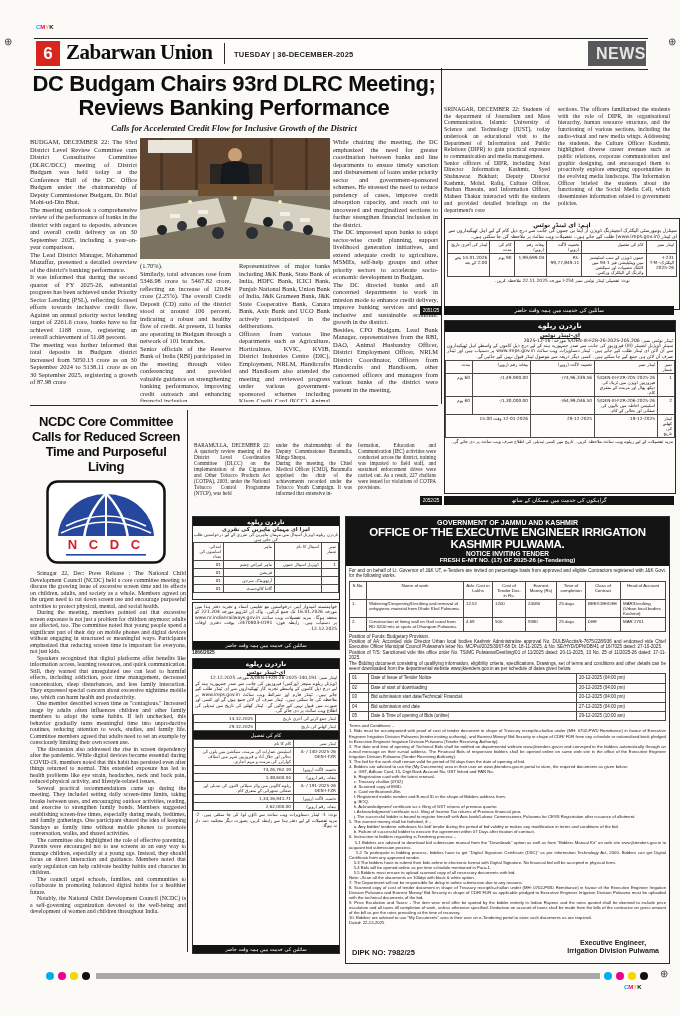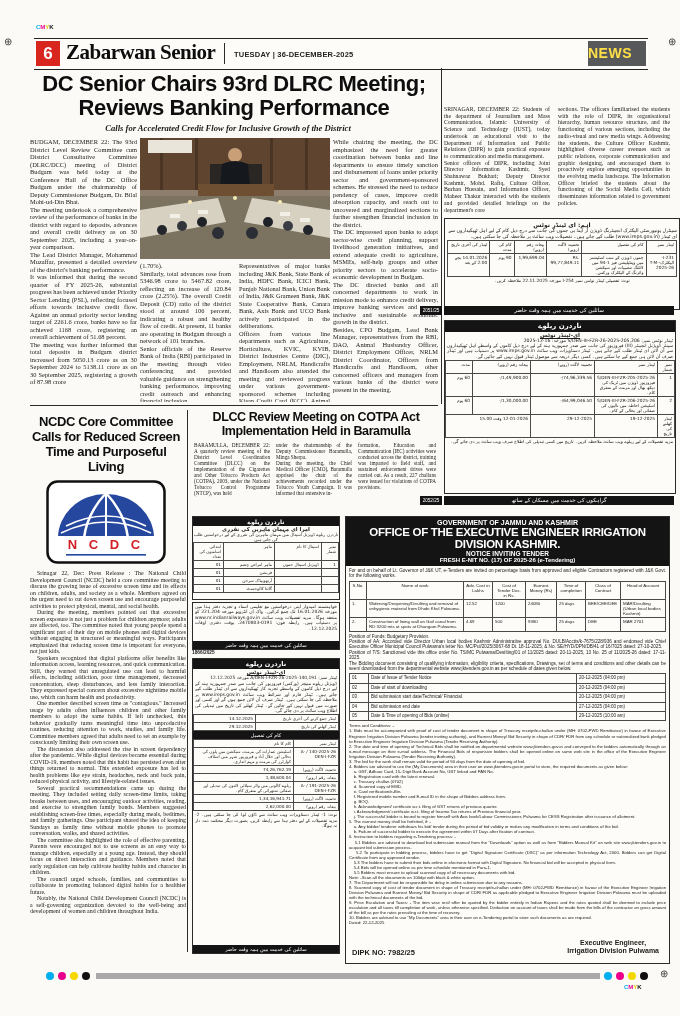--- a/index.html
+++ b/index.html
@@ -25,28 +25,28 @@
 <body>
 
 <div class="page">
 
   <div class="abs" style="left:36px;top:24px;font-size:6px;font-weight:bold;font-family:'Liberation Sans',sans-serif"><span style="color:#00adee">C</span><span style="color:#ec008b">M</span><span style="color:#e3c400">Y</span><span style="color:#101010">K</span></div>
   <div class="abs" style="left:4px;top:36px;font-size:10px;color:#3b3b3b">⊕</div>
   <div class="abs" style="left:668px;top:36px;font-size:10px;color:#3b3b3b">⊕</div>
 
   <div class="abs" style="left:34px;top:38px;width:614px;height:30px;border-top:1.5px solid #222;border-bottom:1.5px solid #222;background:#fdfcf9">
     <div class="abs" style="left:2px;top:2px;width:24px;height:25px;background:#d8251d;color:#fff;font-family:'Liberation Sans',sans-serif;font-weight:bold;font-size:17px;text-align:center;line-height:25px"><span>6</span></div>
-    <div class="abs" style="left:32px;top:1px;font-family:'Liberation Serif',serif;font-weight:bold;font-size:21px;letter-spacing:-0.5px;color:#0d0d0d"><span>Zabarwan Senior</span></div>
+    <div class="abs" style="left:32px;top:1px;font-family:'Liberation Serif',serif;font-weight:bold;font-size:21px;letter-spacing:-0.5px;color:#0d0d0d"><span>Zabarwan Union</span></div>
     <div class="abs rule-v" style="left:190px;top:4px;height:21px"></div>
     <div class="abs sans" style="left:200px;top:11px;font-size:7.5px;font-weight:bold;letter-spacing:0.2px;color:#222"><span>TUESDAY | 36-DECEMBER-2025</span></div>
-    <div class="abs" style="left:554px;top:2px;width:58px;height:25px;background:#57585a;color:#fde047;font-family:'Liberation Sans',sans-serif;font-weight:bold;font-size:14px;text-align:left;line-height:25px;letter-spacing:0.5px"><span>NEWS</span></div>
-  </div>
-
-  <div class="abs hl c" style="left:30px;top:72px;width:408px;font-size:22px;line-height:24px"><span>DC Senior Chairs 93rd DLRC Meeting; Reviews Banking Performance</span></div>
-  <div class="abs c" style="left:24px;top:123px;width:408px;font-size:8.6px;font-style:italic;font-weight:bold"><span>Calls for Accelerated Credit Flow for Inclusive Growth of the District</span></div>
+    <div class="abs" style="left:554px;top:2px;width:58px;height:25px;background:#57585a;color:#e5e5e5;font-family:'Liberation Sans',sans-serif;font-weight:bold;font-size:16px;text-align:right;line-height:25px;letter-spacing:0.5px"><span>NEWS</span></div>
+  </div>
+
+  <div class="abs hl c" style="left:30px;top:72px;width:408px;font-size:22px;line-height:24px"><span>DC Budgam Chairs 93rd DLRC Meeting; Reviews Banking Performance</span></div>
+  <div class="abs c" style="left:30px;top:123px;width:408px;font-size:8.6px;font-style:italic;font-weight:bold"><span>Calls for Accelerated Credit Flow for Inclusive Growth of the District</span></div>
 
   <div class="abs body-txt" style="left:30px;top:138px;width:107px;height:264px"><span>BUDGAM, DECEMBER 22: The 93rd District Level Review Committee cum District Consultative Committee (DLRC/DCC) meeting of District Budgam was held today at the Conference Hall of the DC Office Budgam under the chairmanship of Deputy Commissioner Budgam, Dr. Bilal Mohi-ud-Din Bhat.
 The meeting undertook a comprehensive review of the performance of banks in the district with regard to deposits, advances and overall credit delivery as on 30 September 2025, including a year-on-year comparison.
 The Lead District Manager, Mohammad Muzaffar, presented a detailed overview of the district's banking performance.
 It was informed that during the second quarter of FY 2025-26, substantial progress has been achieved under Priority Sector Lending (PSL), reflecting focused efforts towards inclusive credit flow. Against an annual priority sector lending target of 2261.6 crore, banks have so far achieved 1168 crore, registering an overall achievement of 51.68 percent.
 The meeting was further informed that total deposits in Budgam district increased from 5050.13 crore as on 30 September 2024 to 5138.11 crore as on 30 September 2025, registering a growth of 87.98 crore</span></div>
 
   <div class="abs" style="left:140px;top:138px;width:190px;height:121px;overflow:hidden">
     <svg width="190" height="121" viewBox="0 0 190 121">
       <rect x="0" y="0" width="190" height="121" fill="#8d7e6d"></rect>
@@ -188,21 +188,20 @@
     <p class="j" style="margin:0;text-indent:7px"><span>During the meeting, members pointed out that excessive screen exposure is not just a problem for children anymore; adults are affected, too. The committee noted that young people spend a significant part of their day on mobile phones and digital devices without engaging in structured or meaningful ways. Participants emphasized that reducing screen time is important for everyone, not just kids.</span></p>
     <p class="j" style="margin:0;text-indent:7px"><span>Speakers recognized that digital platforms offer benefits like information access, learning resources, and quick communication. Still, they warned that unregulated use can lead to harmful effects, including addiction, poor time management, decreased concentration, sleep disturbances, and less family interaction. They expressed special concern about excessive nighttime mobile use, which can harm health and productivity.</span></p>
     <p class="j" style="margin:0;text-indent:7px"><span>One member described screen time as "contagious." Increased usage by adults often influences children and other family members to adopt the same habits. If left unchecked, this behavior gradually turns meaningful time into unproductive routines, reducing attention to work, studies, and family life. Committee members agreed that adults need to set an example by consciously limiting their own screen use.</span></p>
     <p class="j" style="margin:0;text-indent:7px"><span>The discussion also addressed the rise in screen dependency after the pandemic. While digital devices became essential during COVID-19, members noted that this habit has persisted even after things returned to normal. This extended exposure has led to health problems like eye strain, headaches, neck and back pain, reduced physical activity, and lifestyle-related issues.</span></p>
     <p class="j" style="margin:0;text-indent:7px"><span>Several practical recommendations came up during the meeting. They included setting daily screen-time limits, taking breaks between uses, and encouraging outdoor activities, reading, and exercise to strengthen family bonds. Members suggested establishing screen-free times, especially during meals, bedtimes, and family gatherings. One participant shared the idea of keeping Sundays as family time without mobile phones to promote conversation, walks, and shared activities.</span></p>
     <p class="j" style="margin:0;text-indent:7px"><span>The committee also highlighted the role of effective parenting. Parents were encouraged not to use screens as an easy way to manage children, especially at a young age. Instead, they should focus on direct interaction and guidance. Members noted that early regulation can help cultivate healthy habits and character in children.</span></p>
     <p class="j" style="margin:0;text-indent:7px"><span>The council urged schools, families, and communities to collaborate in promoting balanced digital habits for a healthier future.</span></p>
     <p class="j" style="margin:0;text-indent:7px"><span>Notably, the National Child Development Council (NCDC) is a self-governing organization devoted to the well-being and development of women and children throughout India.</span></p>
   </div>
 
-  <div class="abs hl c" style="left:194px;top:410px;width:244px;font-size:12.5px;line-height:14px"><span>DLCC Review Meeting on COTPA Act Implementation Held in Baramulla</span></div>
   <div class="abs small-txt" style="left:194px;top:442px;width:76px;height:70px;font-size:5.2px;line-height:6px"><span>BARAMULLA, DECEMBER 22: A quarterly review meeting of the District Level Coordination Committee (DLCC) on the implementation of the Cigarettes and Other Tobacco Products Act (COTPA), 2003, under the National Tobacco Control Programme (NTCP), was held</span></div>
   <div class="abs small-txt" style="left:276px;top:442px;width:76px;height:70px;font-size:5.2px;line-height:6px"><span>under the chairmanship of the Deputy Commissioner Baramulla, Minga Sherpa.
 During the meeting, the Chief Medical Officer (CMO), Baramulla apprised the chair of the achievements recorded under the Tobacco Youth Campaign. It was informed that extensive in-</span></div>
   <div class="abs small-txt" style="left:358px;top:442px;width:78px;height:70px;font-size:5.2px;line-height:6px"><span>formation, Education and Communication (IEC) activities were conducted across the district, training was imparted to field staff, and sustained enforcement drives were carried out. As a result, 227 challans were issued for violations of COTPA provisions.</span></div>
 
   <div class="abs box u" style="left:192px;top:516px;width:146px;height:82px;overflow:hidden">
     <div class="bar" style="height:9px;font-size:6px;line-height:9px;font-weight:bold"><span>ناردرن ریلوے</span></div>
     <div class="c" style="font-size:5.4px;font-weight:bold"><span>امرا ای مہمان ماہرین کی تقرری</span></div>
     <div class="c" style="font-size:4.2px"><span>ناردرن ریلوے ڈویژنل اسپتال میں مہمان ماہرین کی تقرری کے لیے درخواستیں طلب کی جاتی ہیں</span></div>
     <table class="t" style="font-size:4.2px;line-height:5px">
@@ -297,21 +296,21 @@
           </tr>
     </tbody>
       </table>
     <div style="font-size:4.4px;line-height:5.2px;padding:1px 2px;text-align:justify"><span>نوٹ: 1- ٹینڈر دستاویزات ویب سائٹ سے ڈاؤن لوڈ کی جا سکتی ہیں۔ 2- مزید تفصیلات کے لیے دفتر ہذا سے رابطہ کریں، بصورت دیگر محکمہ ذمہ دار نہ ہوگا۔</span></div>
     <div class="bar" style="height:8px;font-size:5px;line-height:8px;position:absolute;bottom:0;left:0;right:0"><span>سائلین کی خدمت میں ہمہ وقت حاضر</span></div>
   </div>
 
   <div class="abs box" style="left:345px;top:516px;width:323px;height:446px;overflow:hidden">
     <div class="bar sans" style="padding:2px 0 3px">
       <div style="font-size:7px;font-weight:bold;font-family:'Liberation Sans',sans-serif"><span>GOVERNMENT OF JAMMU AND KASHMIR</span></div>
-      <div style="font-size:11.5px;font-weight:bold;letter-spacing:-0.3px;font-family:'Liberation Sans',sans-serif"><span>OFFICE OF THE EXECUTIVE ENGINEER IRRIGATION DIVISION KASHMIR.</span></div>
+      <div style="font-size:11.5px;font-weight:bold;letter-spacing:-0.3px;font-family:'Liberation Sans',sans-serif"><span>OFFICE OF THE EXECUTIVE ENGINEER IRRIGATION KASHMIR PULWAMA.</span></div>
       <div style="font-size:6.5px;font-weight:bold;font-family:'Liberation Sans',sans-serif"><span>NOTICE INVITING TENDER</span></div>
       <div style="font-size:6px;font-weight:bold;font-family:'Liberation Sans',sans-serif"><span>FRESH E-NIT NO. (17) OF 2025-26 (e-Tendering)</span></div>
     </div>
     <div class="mono-sz j" style="padding:2px 3px 1px;font-family:'Liberation Sans',sans-serif"><span>For and on behalf of Lt. Governor of J&amp;K UT, e-Tenders are invited on percentage basis from approved and eligible Contractors registered with J&amp;K Govt. for the following works.</span></div>
     <table class="t sans" style="width:317px;margin:1px 3px;font-size:4.4px;line-height:5.1px">
       <tbody>
           <tr>
         <th style="width:12px">S.No.</th>
         <th style="width:92px">Name of work</th>
         <th style="width:24px">Adv. Cost in Lakhs</th>

